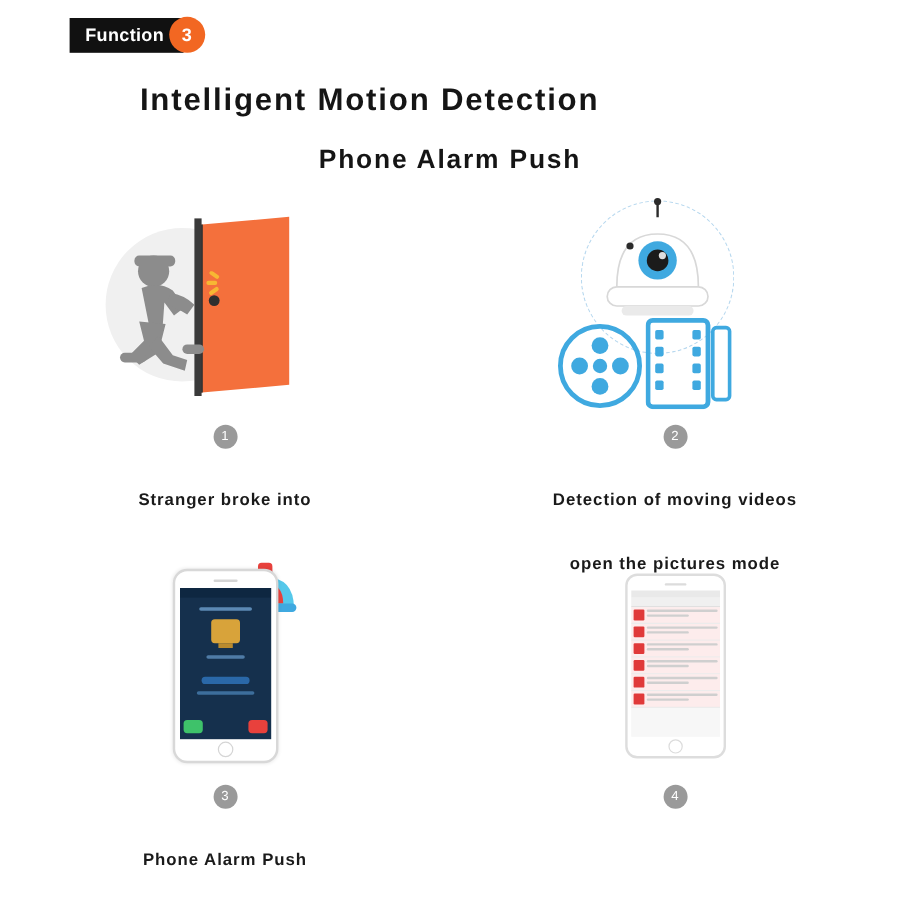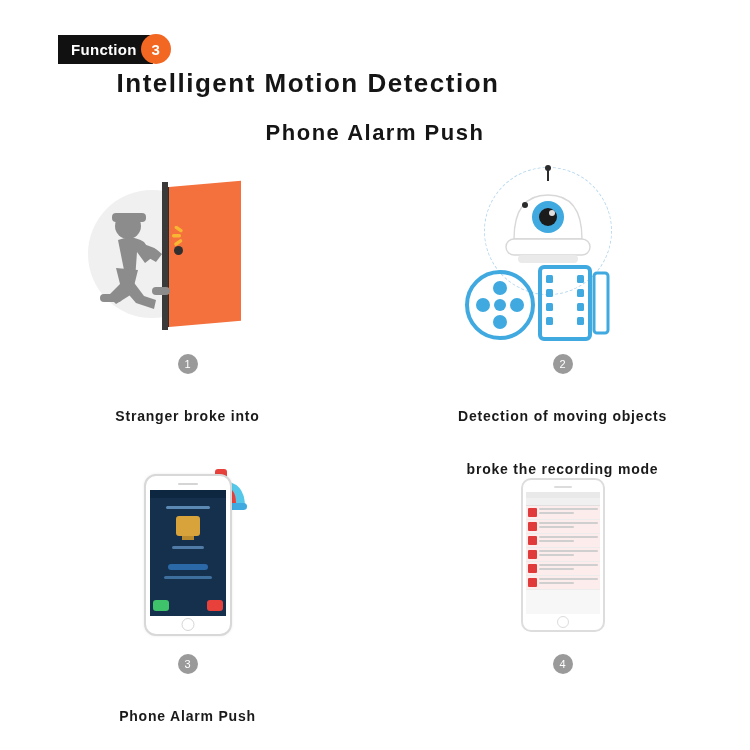--- a/index.html
+++ b/index.html
@@ -15,21 +15,20 @@
     position: relative;
   }
 
   
   .badge-wrap {
     position: absolute;
     top: 14px;
     left: 58px;
     display: flex;
     align-items: center;
-    margin-top: 20px;
   }
   .badge-label {
     background: #111111;
     color: #ffffff;
     font-size: 15px;
     font-weight: bold;
     letter-spacing: 0.3px;
     padding: 7px 16px 7px 13px;
     line-height: 1;
   }
@@ -381,22 +380,22 @@
             <rect x="39" y="24" width="7" height="8" rx="1.5"></rect>
             <rect x="39" y="38" width="7" height="8" rx="1.5"></rect>
             <rect x="39" y="52" width="7" height="8" rx="1.5"></rect>
           </g>
           <rect x="56" y="8" width="14" height="60" rx="3" fill="none" stroke="#3fa9e0" stroke-width="3"></rect>
         </svg>
       </div>
     </div>
     <div class="step-num">2</div>
     <div class="caption">
-      <span class="line">Detection of moving objects</span>
-      <span class="line">broke the recording mode</span>
+      <span class="line">Detection of moving videos</span>
+      <span class="line">open the pictures mode</span>
     </div>
   </div>
 
   <div class="cell cell-3">
     <div class="art">
       <div class="scene3">
         <svg class="siren" viewBox="0 0 56 50">
           <path d="M4 44 q0 -26 24 -26 q24 0 24 26 z" fill="#55c8ea"></path>
           <path d="M13 40 q0 -17 15 -17 q15 0 15 17 z" fill="#e8413c"></path>
           <rect x="22" y="6" width="12" height="12" rx="3" fill="#e8413c"></rect>

